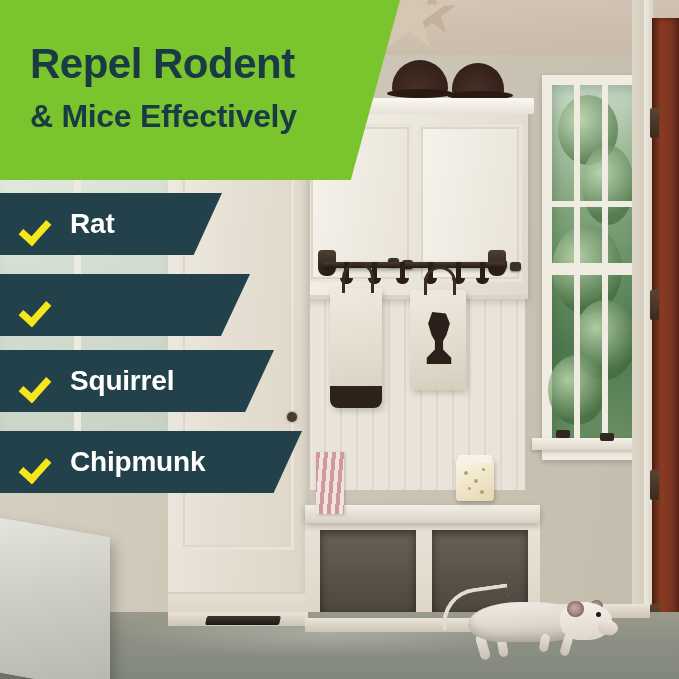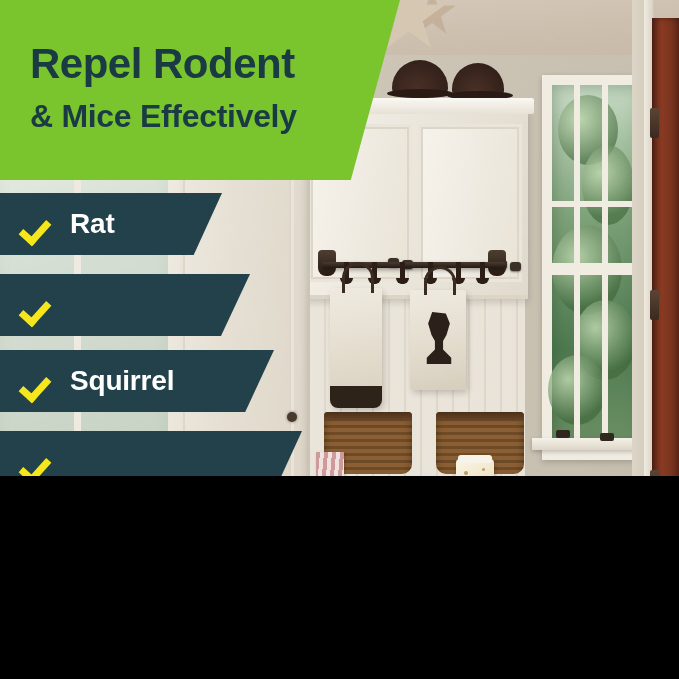--- a/index.html
+++ b/index.html
@@ -3,21 +3,21 @@
 <meta charset="utf-8">
 <style>
   html, body {
     margin: 0;
     padding: 0;
     background: #000;
   }
   #canvas {
     position: relative;
     width: 679px;
-    height: 476px;
+    height: 679px;
     overflow: hidden;
     font-family: "Liberation Sans", sans-serif;
     background: #cfc9bb;
   }
 
   
   .scene { position: absolute; inset: 0; overflow: hidden; }
 
   
   .ceiling {
@@ -544,15 +544,16 @@
   </div>
   <div class="check-row r2">
     <span class="checkmark"></span>
   </div>
   <div class="check-row r3">
     <span class="checkmark"></span>
     <span class="check-label">Squirrel</span>
   </div>
   <div class="check-row r4">
     <span class="checkmark"></span>
+    <span class="check-label">Chipmunk</span>
   </div>
 
 </div>
 
 </body></html>

